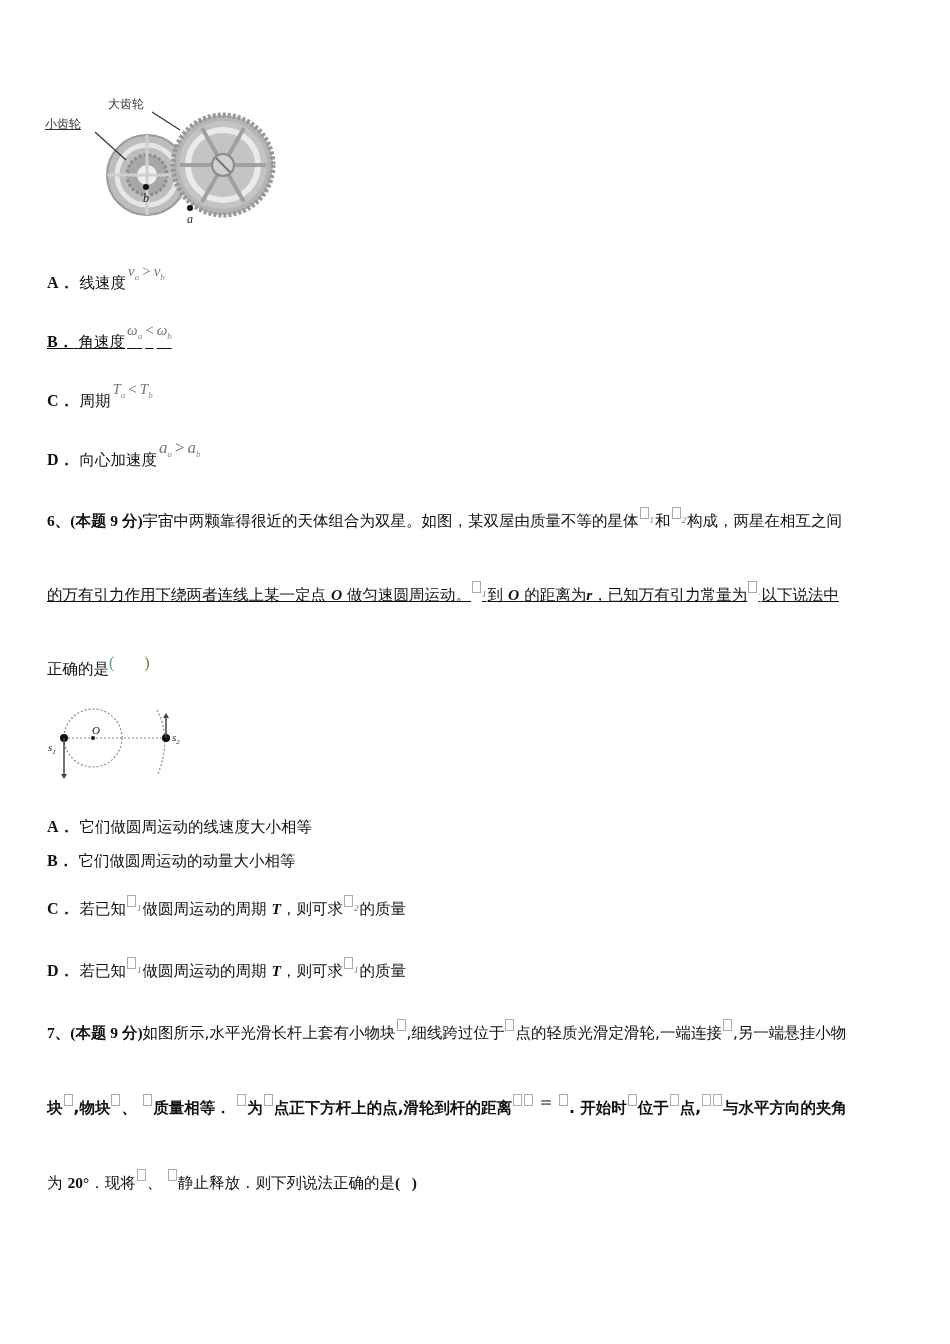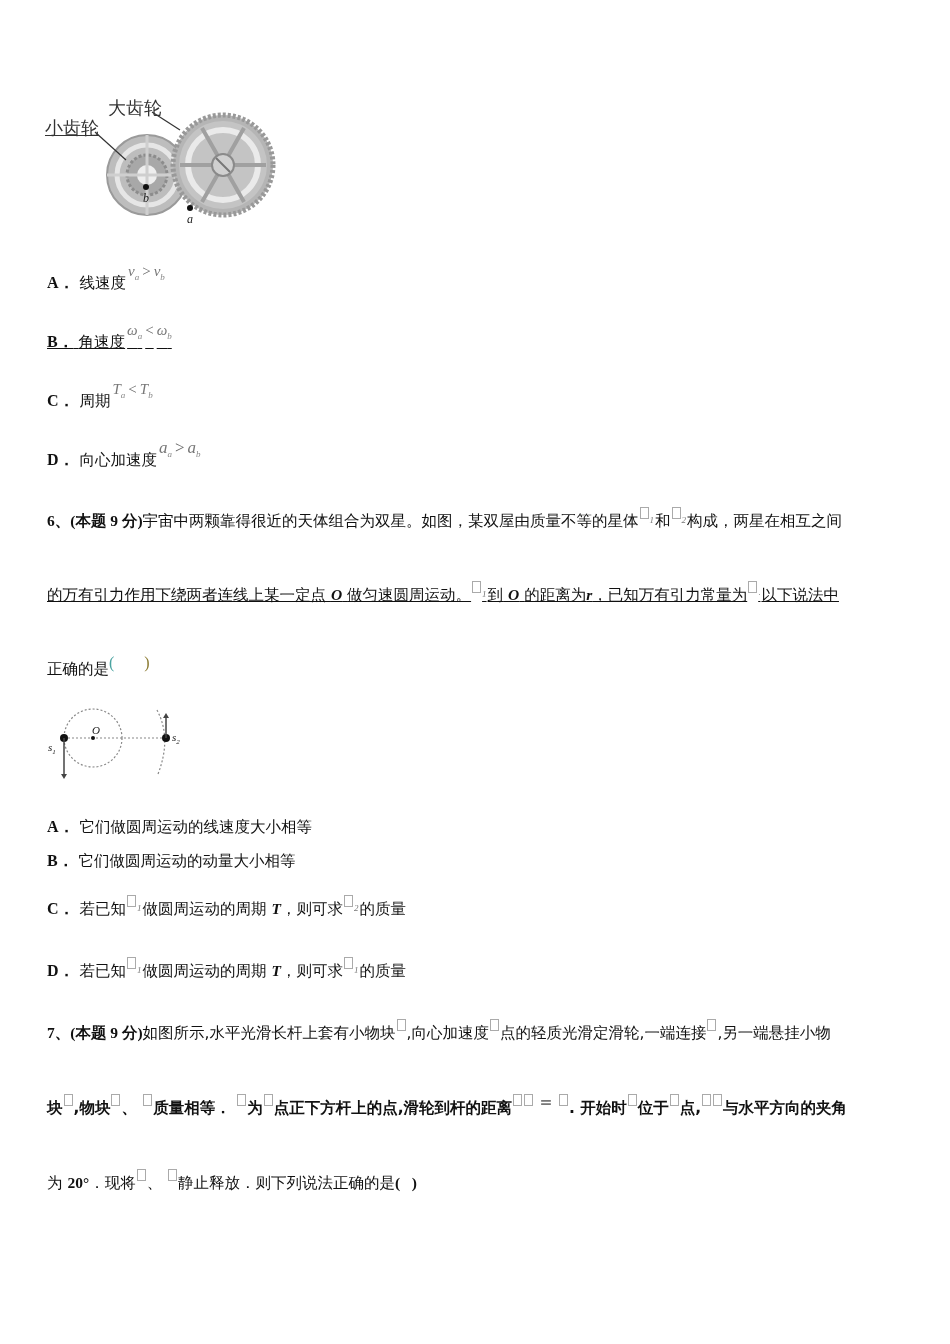--- a/index.html
+++ b/index.html
@@ -14,21 +14,21 @@
           position: relative; top: -12px; margin-left: 2px; }
   .math sub { font-size: 9px; color: #888; }
   .math .op { font-style: normal; color: #666; margin: 0 3px; }
   .ph { display: inline-block; width: 7px; height: 10px; border: 1px solid #aaa; vertical-align: top;
         position: relative; top: -4px; margin: 0 1px; background: #fff; }
   .ph-sub { font-family: "Liberation Serif", serif; font-style: italic; font-size: 9px; color: #777;
             position: relative; top: -3px; margin-right: 1px; }
   .paren { font-family: "Liberation Serif", serif; font-size: 16px; position: relative; top: -6px; }
   .paren.l { color: #4aa3a0; }
   .paren.r { color: #8a7a30; margin-left: 30px; }
-  .gear-label { font-family: "DejaVu Sans", sans-serif; font-size: 18px; color: #333; }
+  .gear-label { font-family: "DejaVu Sans", sans-serif; font-size: 12px; color: #333; }
   .pt-label { font-family: "Liberation Serif", serif; font-style: italic; font-size: 12px; color: #222; }
 </style>
 </head>
 <body>
 
 <div class="abs" style="left:40px;top:92px;width:240px;height:135px;">
   <svg width="240" height="135" viewBox="0 0 240 135">
 
     <circle cx="107" cy="83" r="40" fill="#bdbdbd" stroke="#9a9a9a" stroke-width="2"></circle>
     <circle cx="107" cy="83" r="30" fill="none" stroke="#e6e6e6" stroke-width="5"></circle>
@@ -120,21 +120,21 @@
   <span>若已知</span><span class="ph"></span><span class="ph-sub">1</span><span>做圆周运动的周期</span>
   <span class="serif-bi">T</span><span>，则可求</span><span class="ph"></span><span class="ph-sub">2</span><span>的质量</span>
 </div>
 <div class="line" style="top:961px;">
   <span class="opt-letter">D．</span>
   <span>若已知</span><span class="ph"></span><span class="ph-sub">1</span><span>做圆周运动的周期</span>
   <span class="serif-bi">T</span><span>，则可求</span><span class="ph"></span><span class="ph-sub">1</span><span>的质量</span>
 </div>
 
 <div class="line" style="top:1023px;">
-  <span class="serif-b">7、</span><span class="serif-b">(本题 9 分)</span><span>如图所示,水平光滑长杆上套有小物块</span><span class="ph"></span><span>,向心加速度</span><span class="ph"></span><span>点的轻质光滑定滑轮,一端连接</span><span class="ph"></span><span>,另一端悬挂小物</span>
+  <span class="serif-b">7、</span><span class="serif-b">(本题 9 分)</span><span>如图所示,水平光滑长杆上套有小物块</span><span class="ph"></span><span>,细线跨过位于</span><span class="ph"></span><span>点的轻质光滑定滑轮,一端连接</span><span class="ph"></span><span>,另一端悬挂小物</span>
 </div>
 <div class="line" style="top:1098px;font-weight:bold;">
   <span>块</span><span class="ph"></span><span>,物块</span><span class="ph"></span><span>、</span>
   <span class="ph"></span><span>质量相等．</span>
   <span class="ph"></span><span>为</span><span class="ph"></span><span>点正下方杆上的点,滑轮到杆的距离</span><span class="ph"></span><span class="ph"></span>
   <span style="color:#777;position:relative;top:-6px;">=</span>
   <span class="ph"></span><span>. 开始时</span><span class="ph"></span><span>位于</span><span class="ph"></span><span>点,</span><span class="ph"></span><span class="ph"></span><span>与水平方向的夹角</span>
 </div>
 <div class="line" style="top:1173px;">
   <span>为</span>

